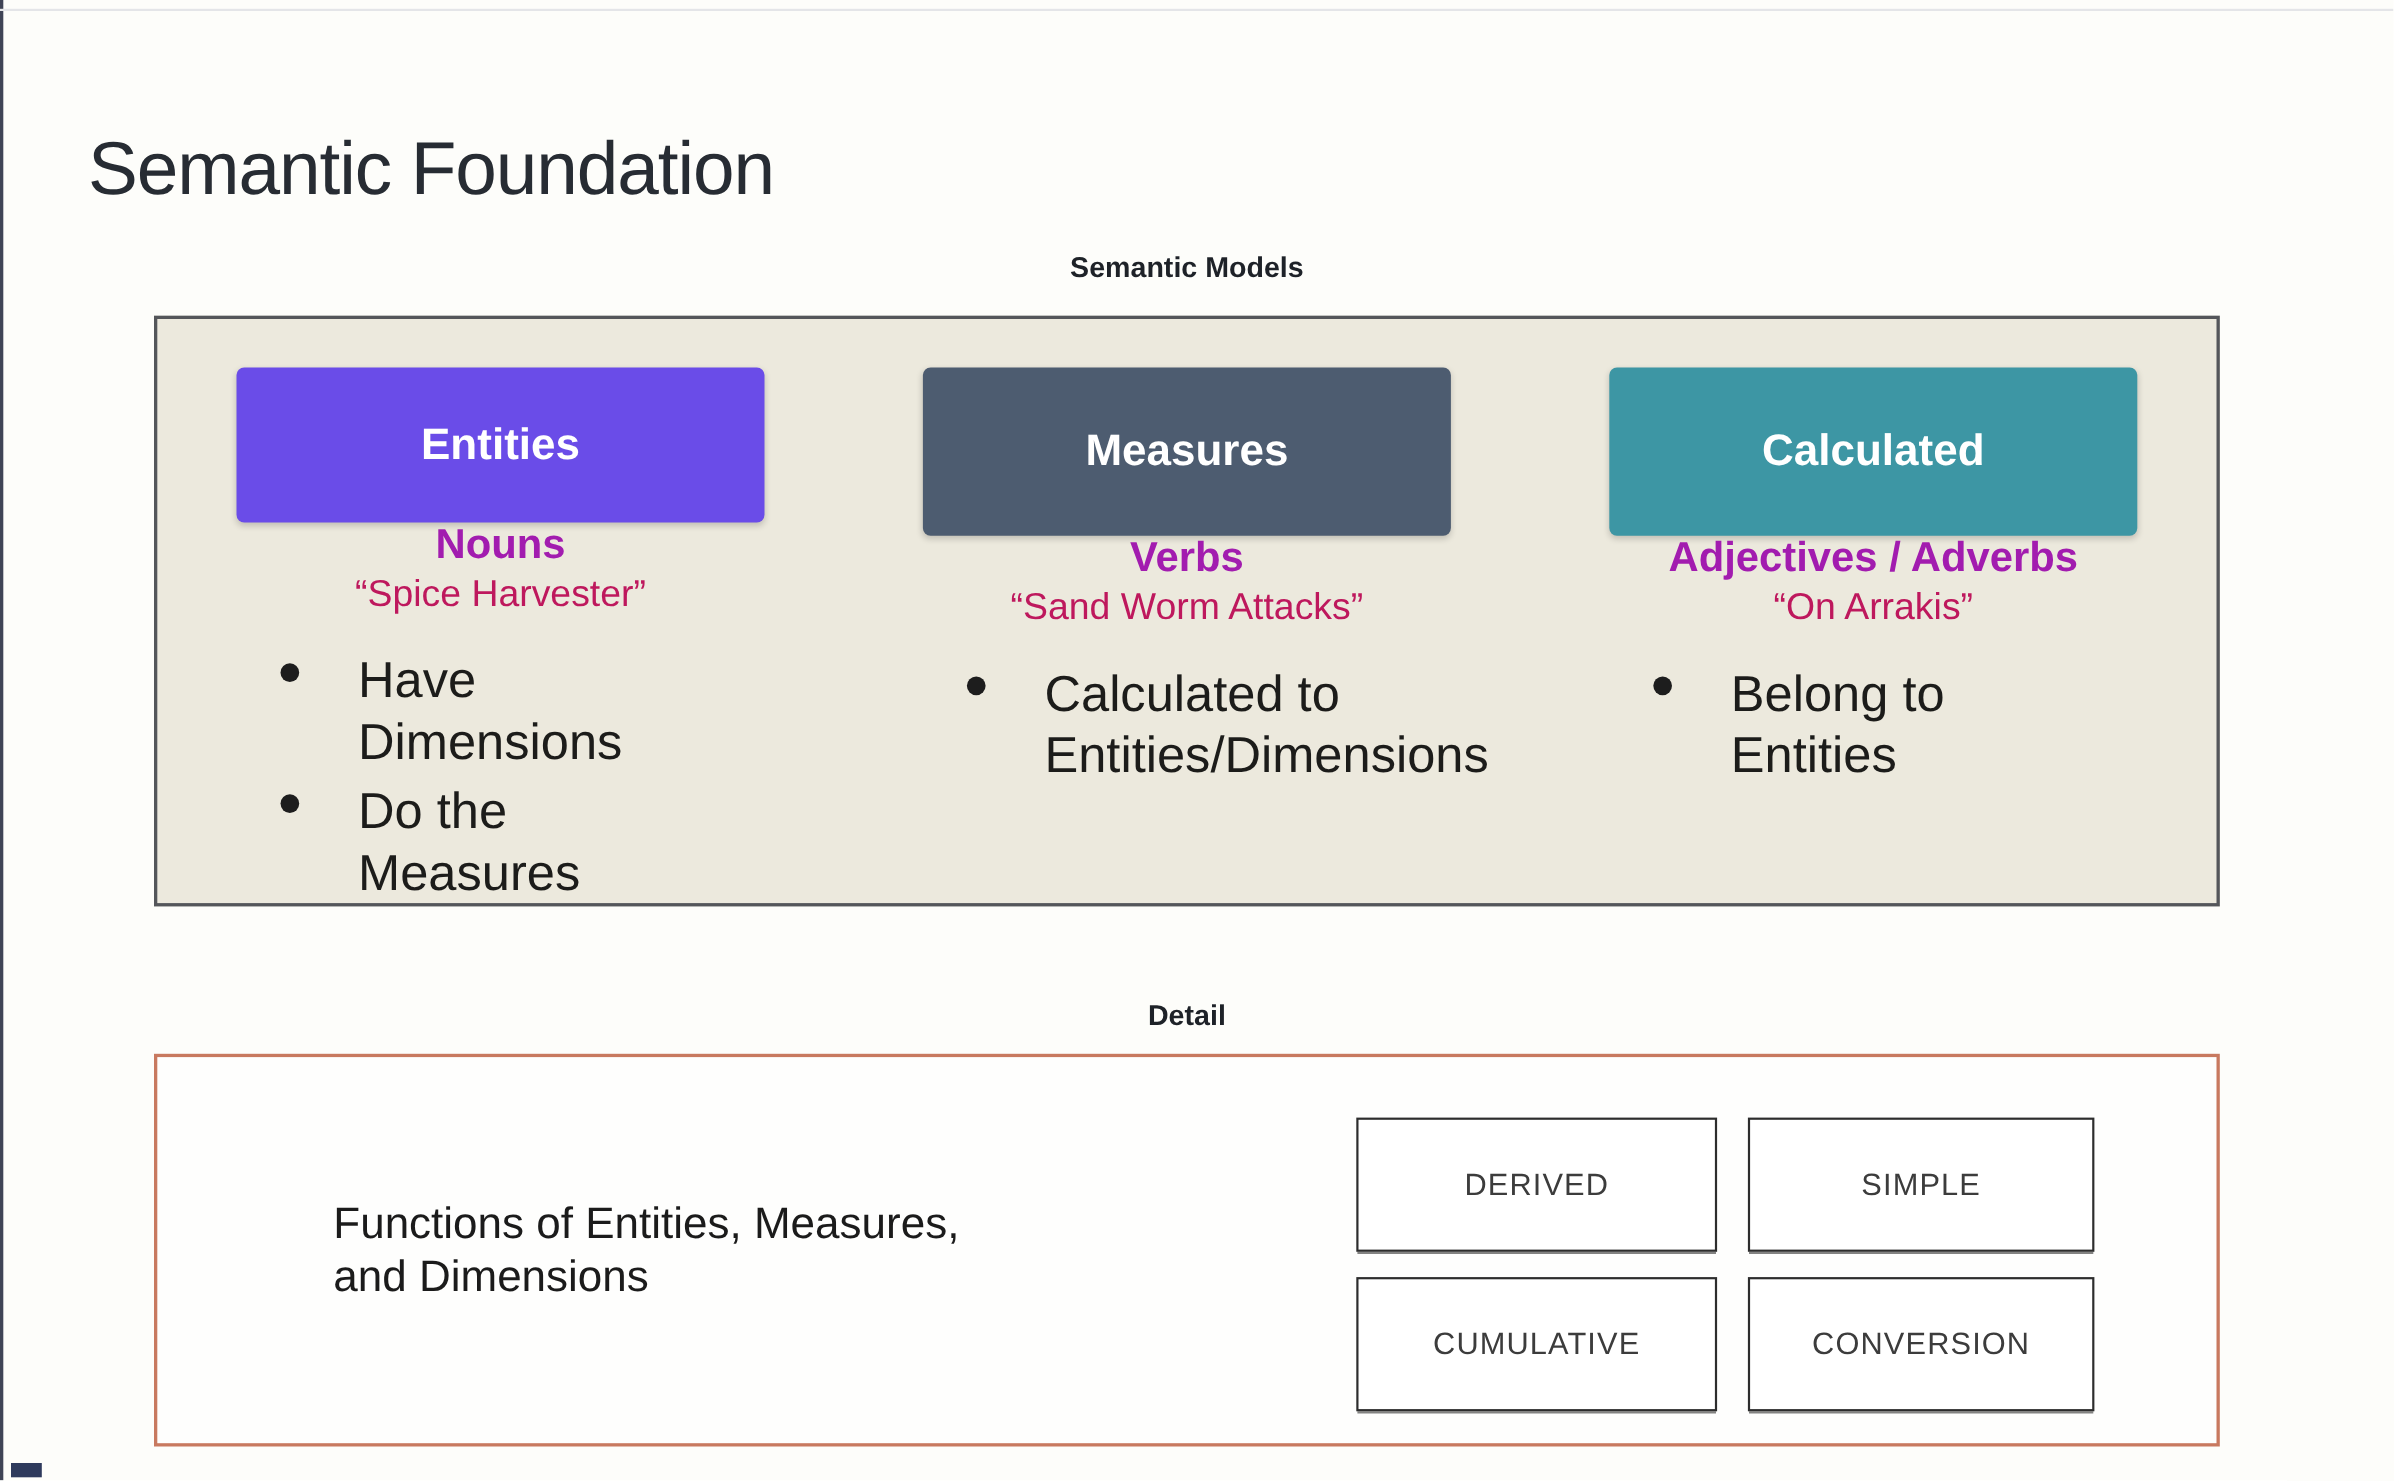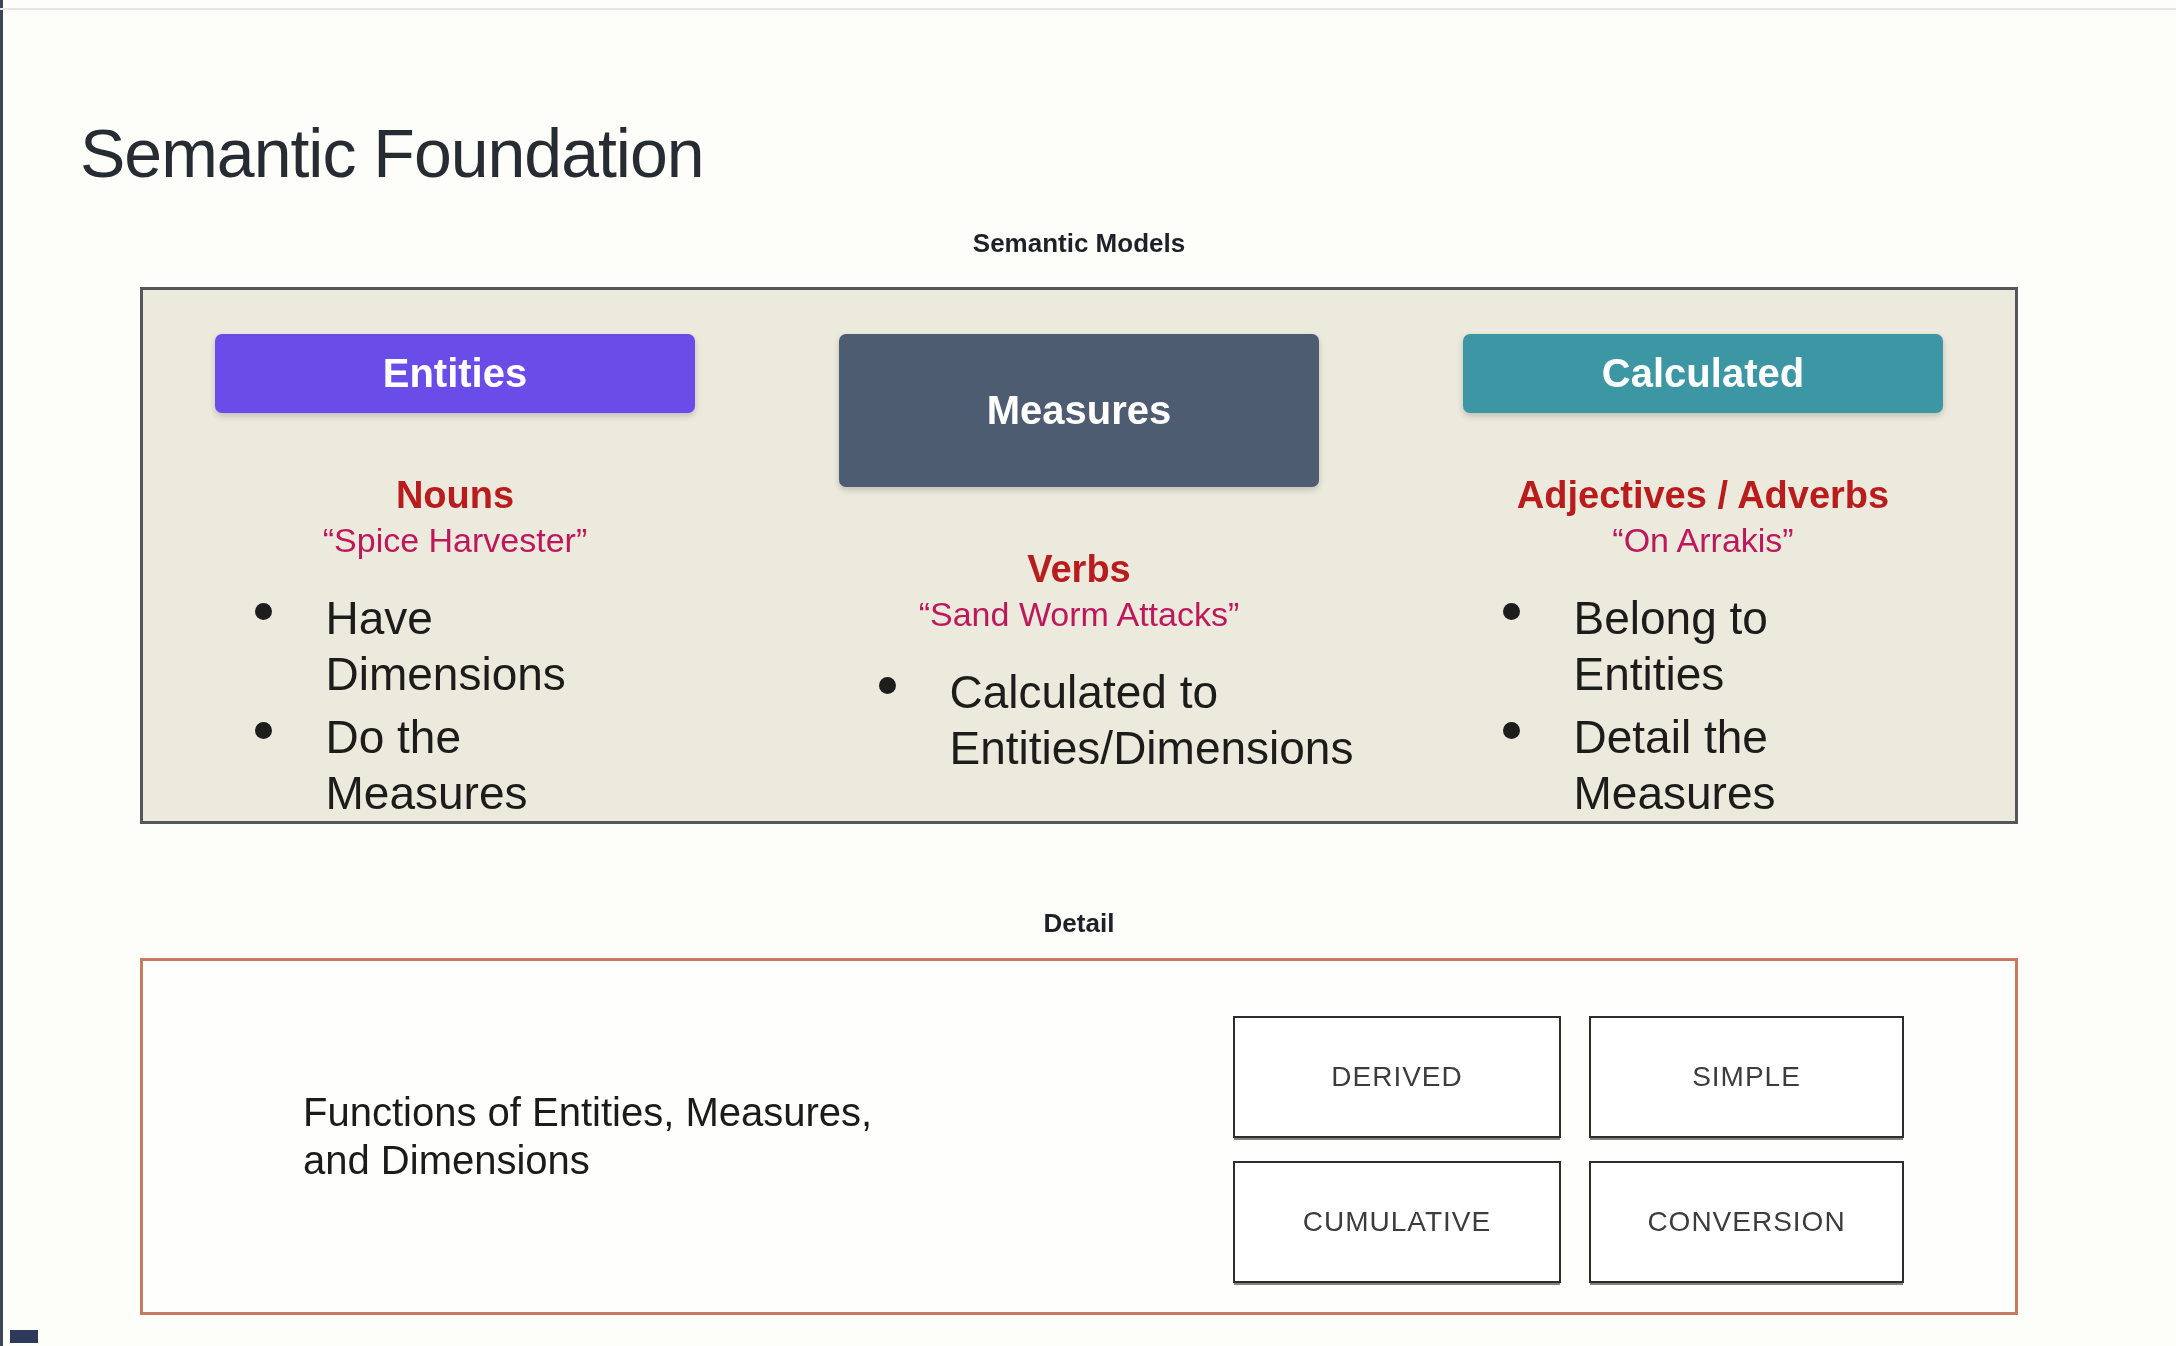--- a/index.html
+++ b/index.html
@@ -49,22 +49,21 @@
     display:flex; flex-direction:column; align-items:center;
   }
   .model-btn {
     width:480px; height:153px;
     border-radius:7px;
     display:flex; align-items:center; justify-content:center;
     color:#ffffff; font-size:40px; font-weight:700;
     box-shadow:0 3px 6px rgba(0,0,0,0.18);
   }
   .model-role {
-    margin-top:62px;
-    font-size:38px; font-weight:700; color:#b91c1c;
+    font-size:38px; font-weight:700; color:#a21caf;
     line-height:1.1;
   }
   .model-example {
     margin-top:4px;
     font-size:34px; color:#be185d;
   }
   .bullets {
     margin-top:30px;
     display:flex; flex-direction:column; gap:7px;
   }
@@ -151,24 +150,20 @@
 
     <div class="model-col">
       <div class="model-btn" style="background: rgb(61, 150, 164);">Calculated</div>
       <div class="model-role">Adjectives / Adverbs</div>
       <div class="model-example">“On Arrakis”</div>
       <div class="bullets">
         <div class="bullet">
           <span class="dot"></span>
           <span class="btext">Belong to Entities</span>
         </div>
-        <div class="bullet">
-          <span class="dot"></span>
-          <span class="btext">Detail the Measures</span>
-        </div>
       </div>
     </div>
 
   </div>
 
   <div class="section-heading" id="metrics-heading">Detail</div>
 
   <div class="metrics-box">
     <div class="metrics-desc">Functions of Entities, Measures,
 and Dimensions</div>

